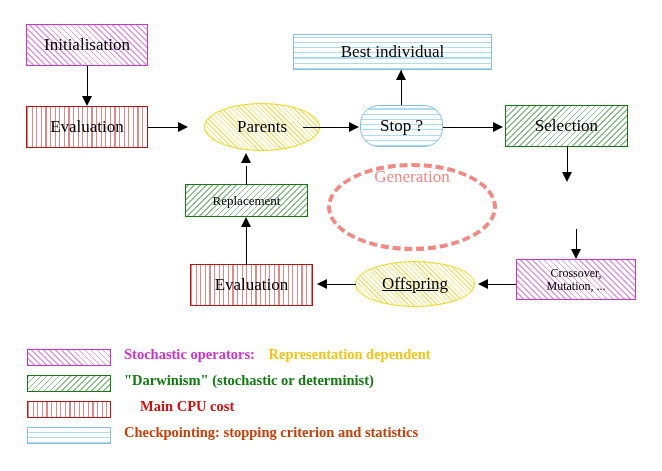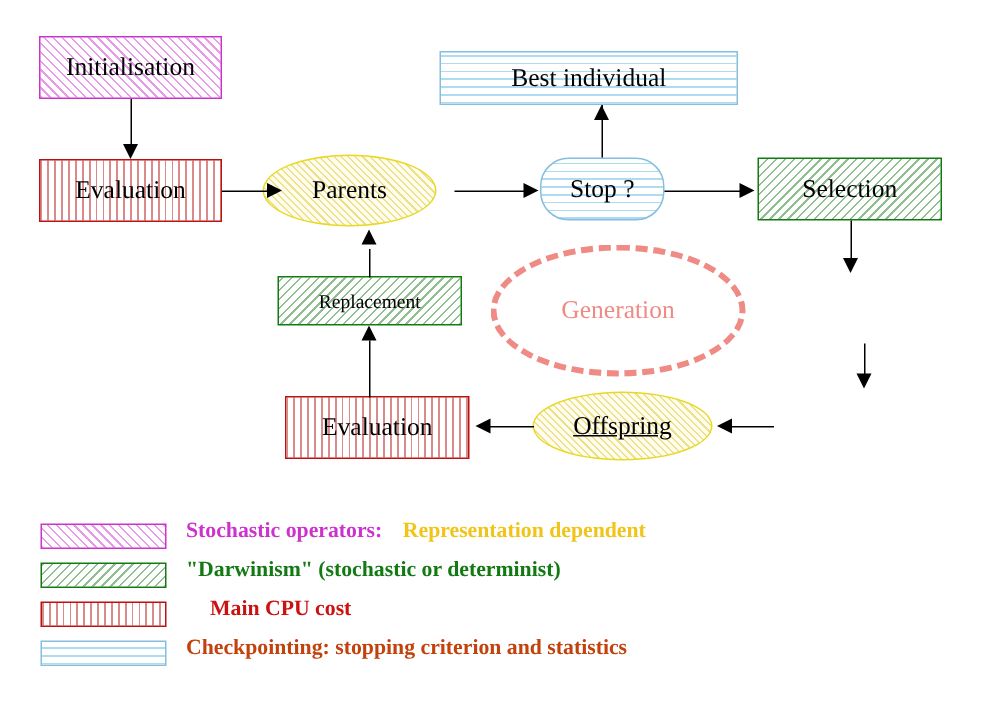--- a/index.html
+++ b/index.html
@@ -82,21 +82,20 @@
       #fffdf0 1px, #fffdf0 3.4px);
   }
   
   .gen-ellipse {
     position: absolute;
     box-sizing: border-box;
     border: 4px dashed #ef8a85;
     border-radius: 50%;
     background: transparent;
     display: flex;
-    align-items: center;
     justify-content: center;
     color: #ef8a85;
   }
 
   
   .conn { position: absolute; background: #000000; }
   .conn.h { height: 1px; }
   .conn.v { width: 1px; }
 
   .arrow {
@@ -133,37 +132,41 @@
 <div id="canvas">
 
   <div class="node box fill-magenta" style="left:26px; top:24px; width:122px; height:42px; font-size:17px;">
     <span>Initialisation</span>
   </div>
 
   <div class="node box fill-red" style="left:26px; top:106px; width:122px; height:42px; font-size:17px;">
     <span>Evaluation</span>
   </div>
 
-  <div class="node ellipse fill-yellow" style="left:175px; top:103px; width:116px; height:48px; font-size:17px;">
+  <div class="node ellipse fill-yellow" style="left:204px; top:103px; width:116px; height:48px; font-size:17px;">
     <span>Parents</span>
   </div>
 
   <div class="node box fill-blue" style="left:293px; top:34px; width:199px; height:36px; font-size:17px;">
     <span>Best individual</span>
   </div>
 
   <div class="node rounded fill-blue" style="left:360px; top:105px; width:83px; height:42px; font-size:17px;">
     <span>Stop ?</span>
   </div>
 
   <div class="node box fill-green" style="left:505px; top:105px; width:123px; height:42px; font-size:17px;">
     <span>Selection</span>
   </div>
 
 
+  <div class="node box fill-magenta" style="left:516px; top:259px; width:120px; height:41px; font-size:12px;">
+    <span>Crossover,
+Mutation, ...</span>
+  </div>
 
   <div class="node ellipse fill-yellow" style="left:355px; top:261px; width:120px; height:46px; font-size:17px;text-decoration:underline;">
     <span>Offspring</span>
   </div>
 
   <div class="node box fill-red" style="left:190px; top:264px; width:123px; height:42px; font-size:17px;">
     <span>Evaluation</span>
   </div>
 
   <div class="node box fill-green" style="left:185px; top:184px; width:123px; height:33px; font-size:13px;">

